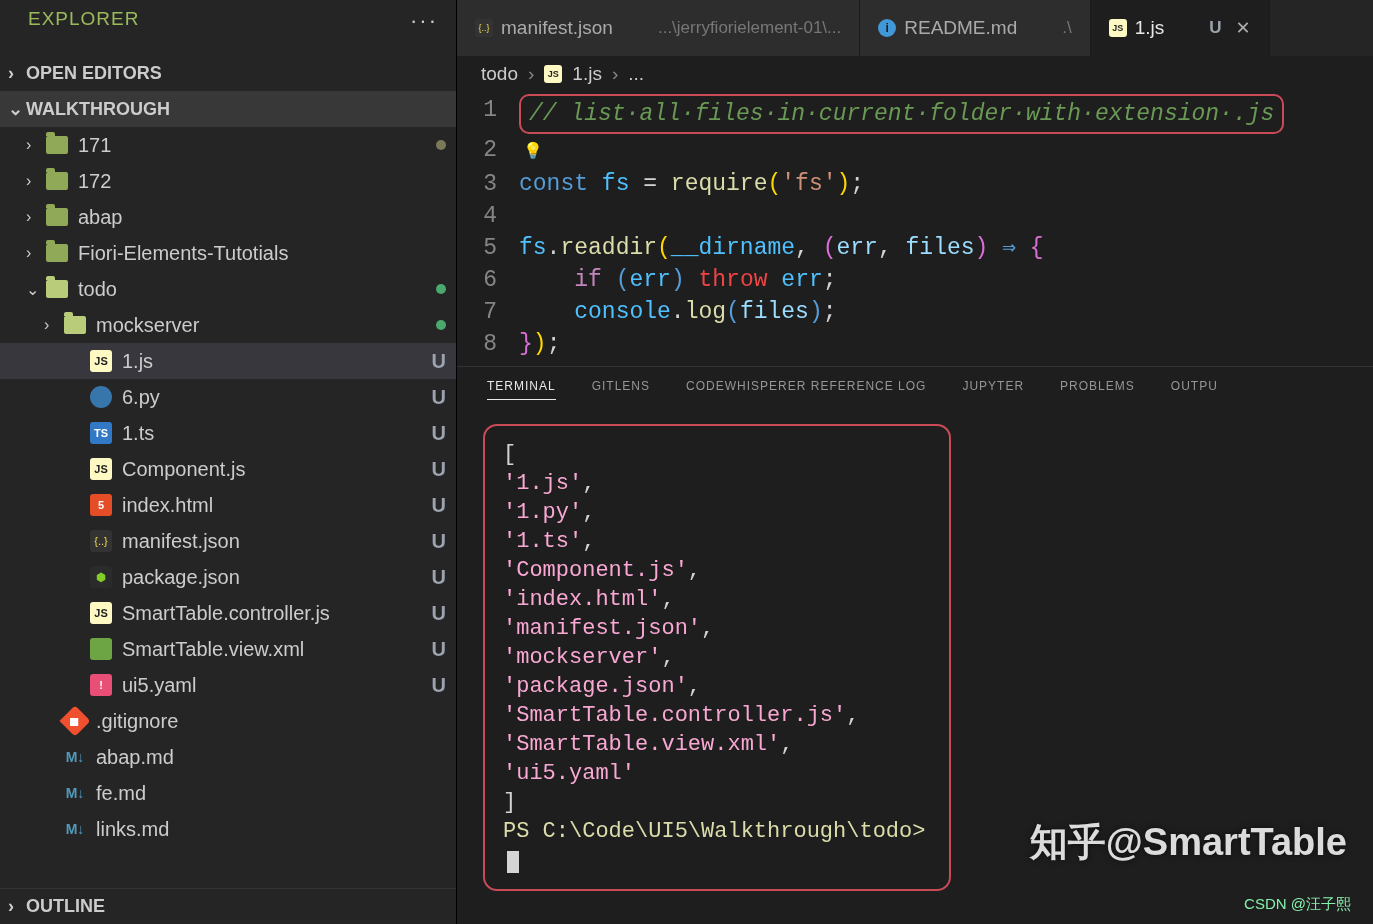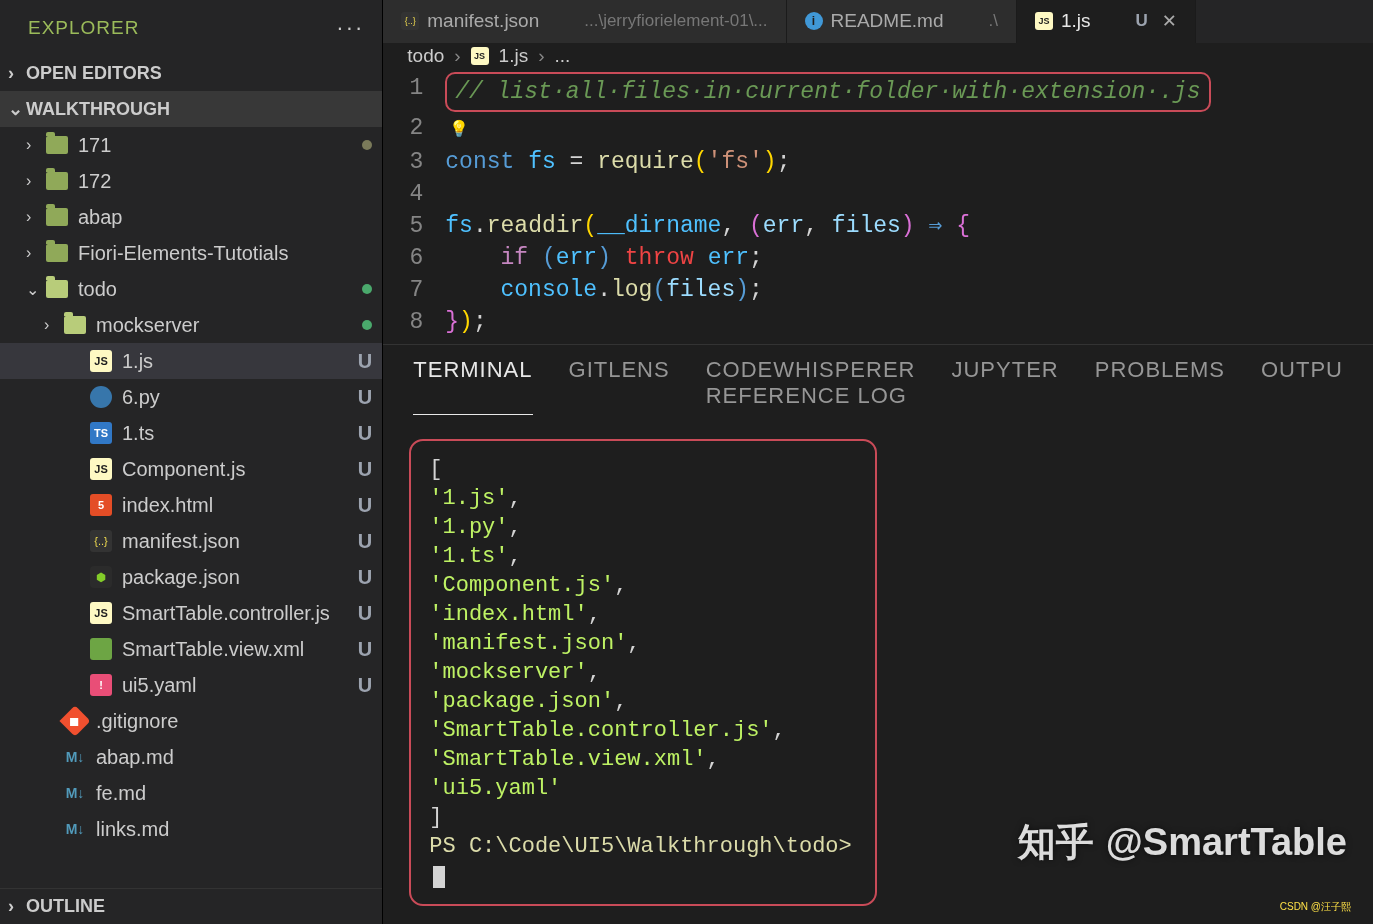--- a/index.html
+++ b/index.html
@@ -1,18 +1,18 @@
 <!DOCTYPE html>
 <html><head>
 <meta charset="utf-8">
 <style>
 * { margin: 0; padding: 0; box-sizing: border-box; }
 body { font-family: "Segoe UI", Arial, sans-serif; background: #1e1e1e; color: #ccc; width: 1373px; height: 924px; overflow: hidden; position: relative; display: flex; }
 .sidebar { width: 457px; background: #252526; display: flex; flex-direction: column; border-right: 1px solid #000; }
-.side-header { height: 56px; display: flex; align-items: center; justify-content: space-between; padding: 0 18px 0 28px; color: #9bbb5a; font-size: 19px; letter-spacing: 1px; }
+.side-header { height: 56px; display: flex; justify-content: space-between; padding: 8px 18px 0 28px; color: #9bbb5a; font-size: 19px; letter-spacing: 1px; }
 .more-dots { color: #ccc; font-size: 22px; letter-spacing: 2px; }
 .section-header { display: flex; align-items: center; padding: 7px 8px; font-weight: 700; font-size: 18px; color: #ccc; gap: 6px; }
 .section-header.walkthrough { background: #383838; }
 .chev { display: inline-block; width: 12px; color: #ccc; }
 .tree { flex: 1; overflow: auto; font-size: 20px; }
 .tree-row { display: flex; align-items: center; height: 36px; padding-right: 10px; color: #ccc; position: relative; }
 .tree-row.selected { background: #37373d; }
 .tree-row .label { flex: 1; white-space: nowrap; overflow: hidden; }
 .tree-row .status { color: #9ca3af; font-size: 20px; font-weight: 700; margin-left: 6px; }
 .tree-row .dot { width: 10px; height: 10px; border-radius: 50%; background: #7a7a5a; margin-left: 6px; }
@@ -58,31 +58,31 @@
 .c-paren { color: #ffd700; }
 .c-paren2 { color: #da70d6; }
 .c-paren3 { color: #569cd6; }
 .c-prop { color: #9cdcfe; }
 .c-err { color: #4fc1ff; }
 .c-throw { color: #ef4444; }
 .c-white { color: #d4d4d4; }
 .c-dir { color: #4fc1ff; }
 .bulb { color: #ffcc00; font-size: 16px; margin-left: 4px; }
 .panel { flex: 1; border-top: 1px solid #333; display: flex; flex-direction: column; margin-top: 6px; }
-.panel-tabs { display: flex; gap: 36px; padding: 12px 30px 6px; font-size: 22px; color: #969696; letter-spacing: 1px; }
+.panel-tabs { display: flex; gap: 36px; padding: 12px 30px 6px; font-size: 12px; color: #969696; letter-spacing: 1px; }
 .panel-tabs .pt { padding-bottom: 6px; }
 .panel-tabs .pt.active { color: #e8e8e8; border-bottom: 1px solid #e8e8e8; }
 .terminal-box { margin: 18px 26px; border: 2px solid #c94b58; border-radius: 14px; padding: 14px 18px; font-family: "Consolas", "Courier New", monospace; font-size: 22px; line-height: 29px; width: 468px; }
 .t-white { color: #d4d4d4; }
-.t-green { color: #bef264; }
+.t-green { color: #f9a8d4; }
 .t-yellow { color: #dcdcaa; }
 .cursor-block { display: inline-block; width: 12px; height: 22px; background: #d4d4d4; vertical-align: text-bottom; margin-left: 4px; }
-.watermark { position: absolute; bottom: 56px; right: 26px; font-size: 38px; font-weight: 700; color: rgba(255,255,255,0.85); text-shadow: 0 0 6px rgba(0,0,0,0.6); display: flex; align-items: center; gap: 12px; }
+.watermark { position: absolute; bottom: 56px; right: 26px; font-size: 38px; font-weight: 700; color: rgba(255,255,255,0.85); text-shadow: 0 0 6px rgba(0,0,0,0.6); display: flex; align-items: center; gap: 0; }
 .watermark .zh { font-family: "Microsoft YaHei", sans-serif; }
-.footer-note { position: absolute; bottom: 10px; right: 22px; font-size: 10px; color: #fde047; }
+.footer-note { position: absolute; bottom: 10px; right: 22px; font-size: 15px; color: #86efac; }
 .outline { border-top: 1px solid #333; }
 </style>
 </head>
 <body>
 
 <div class="sidebar">
   <div class="side-header">
     <span>EXPLORER</span>
     <span class="more-dots">···</span>
   </div>

